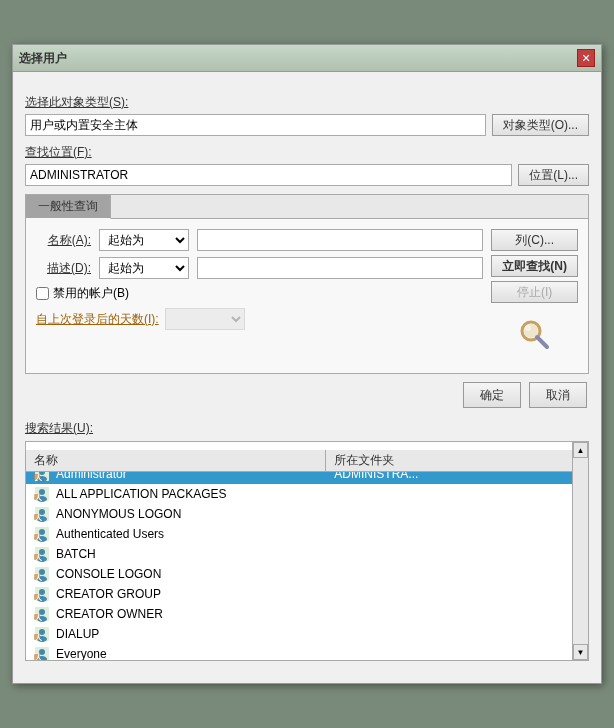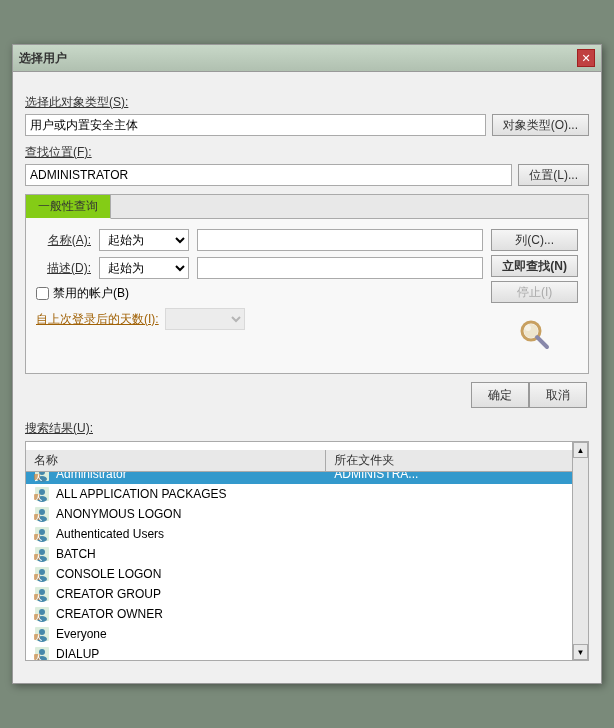--- a/index.html
+++ b/index.html
@@ -94,21 +94,21 @@
     }
     .tab-item {
       padding: 3px 12px;
       font-size: 12px;
       cursor: pointer;
       background: #f0f0f0;
       border-right: 1px solid #aaa;
       color: #333;
     }
     .tab-item.active {
-      background: #84cc16;
+      background: #a3a3a3;
       border-bottom: 1px solid #f8f8f8;
       margin-bottom: -1px;
     }
     .tab-content {
       padding: 10px;
     }
     .form-row {
       display: flex;
       align-items: center;
       margin-bottom: 6px;
@@ -167,21 +167,21 @@
     }
     .search-icon-area {
       display: flex;
       justify-content: center;
       align-items: center;
       padding: 10px;
     }
     .action-row {
       display: flex;
       justify-content: flex-end;
-      gap: 0;
+      gap: 8px;
       margin-bottom: 12px;
       padding-right: 2px;
     }
     .action-btn {
       height: 26px;
       background: linear-gradient(to bottom, #f5f5f5, #e0e0e0);
       border: 1px solid #999;
       padding: 0 16px;
       font-size: 12px;
       cursor: pointer;
@@ -474,34 +474,34 @@
             </div>
             <div class="result-row">
               <div class="result-col">
                 <svg width="16" height="16" viewBox="0 0 16 16">
     <rect x="1" y="1" width="14" height="14" fill="#ddeedd" rx="1"></rect>
     <circle cx="8" cy="6" r="3" fill="#4488aa"></circle>
     <ellipse cx="8" cy="13" rx="5" ry="3" fill="#4488aa"></ellipse>
     <rect x="0" y="8" width="6" height="6" fill="#cc8844" opacity="0.7" rx="1"></rect>
     <text x="1" y="14" font-size="7" fill="white" font-weight="bold">人</text>
   </svg>
+                <span style="margin-left:2px;">DIALUP</span>
+              </div>
+              <div class="result-col"></div>
+            </div>
+            <div class="result-row">
+              <div class="result-col">
+                <svg width="16" height="16" viewBox="0 0 16 16">
+    <rect x="1" y="1" width="14" height="14" fill="#ddeedd" rx="1"></rect>
+    <circle cx="8" cy="6" r="3" fill="#4488aa"></circle>
+    <ellipse cx="8" cy="13" rx="5" ry="3" fill="#4488aa"></ellipse>
+    <rect x="0" y="8" width="6" height="6" fill="#cc8844" opacity="0.7" rx="1"></rect>
+    <text x="1" y="14" font-size="7" fill="white" font-weight="bold">人</text>
+  </svg>
                 <span style="margin-left:2px;">Everyone</span>
-              </div>
-              <div class="result-col"></div>
-            </div>
-            <div class="result-row">
-              <div class="result-col">
-                <svg width="16" height="16" viewBox="0 0 16 16">
-    <rect x="1" y="1" width="14" height="14" fill="#ddeedd" rx="1"></rect>
-    <circle cx="8" cy="6" r="3" fill="#4488aa"></circle>
-    <ellipse cx="8" cy="13" rx="5" ry="3" fill="#4488aa"></ellipse>
-    <rect x="0" y="8" width="6" height="6" fill="#cc8844" opacity="0.7" rx="1"></rect>
-    <text x="1" y="14" font-size="7" fill="white" font-weight="bold">人</text>
-  </svg>
-                <span style="margin-left:2px;">DIALUP</span>
               </div>
               <div class="result-col"></div>
             </div>
           </div>
       </div>
       <div class="scroll-arrow">
         <div class="scroll-up">▲</div>
         <div style="flex:1; background:#e8e8e8; cursor:pointer;"></div>
         <div class="scroll-down">▼</div>
       </div>

